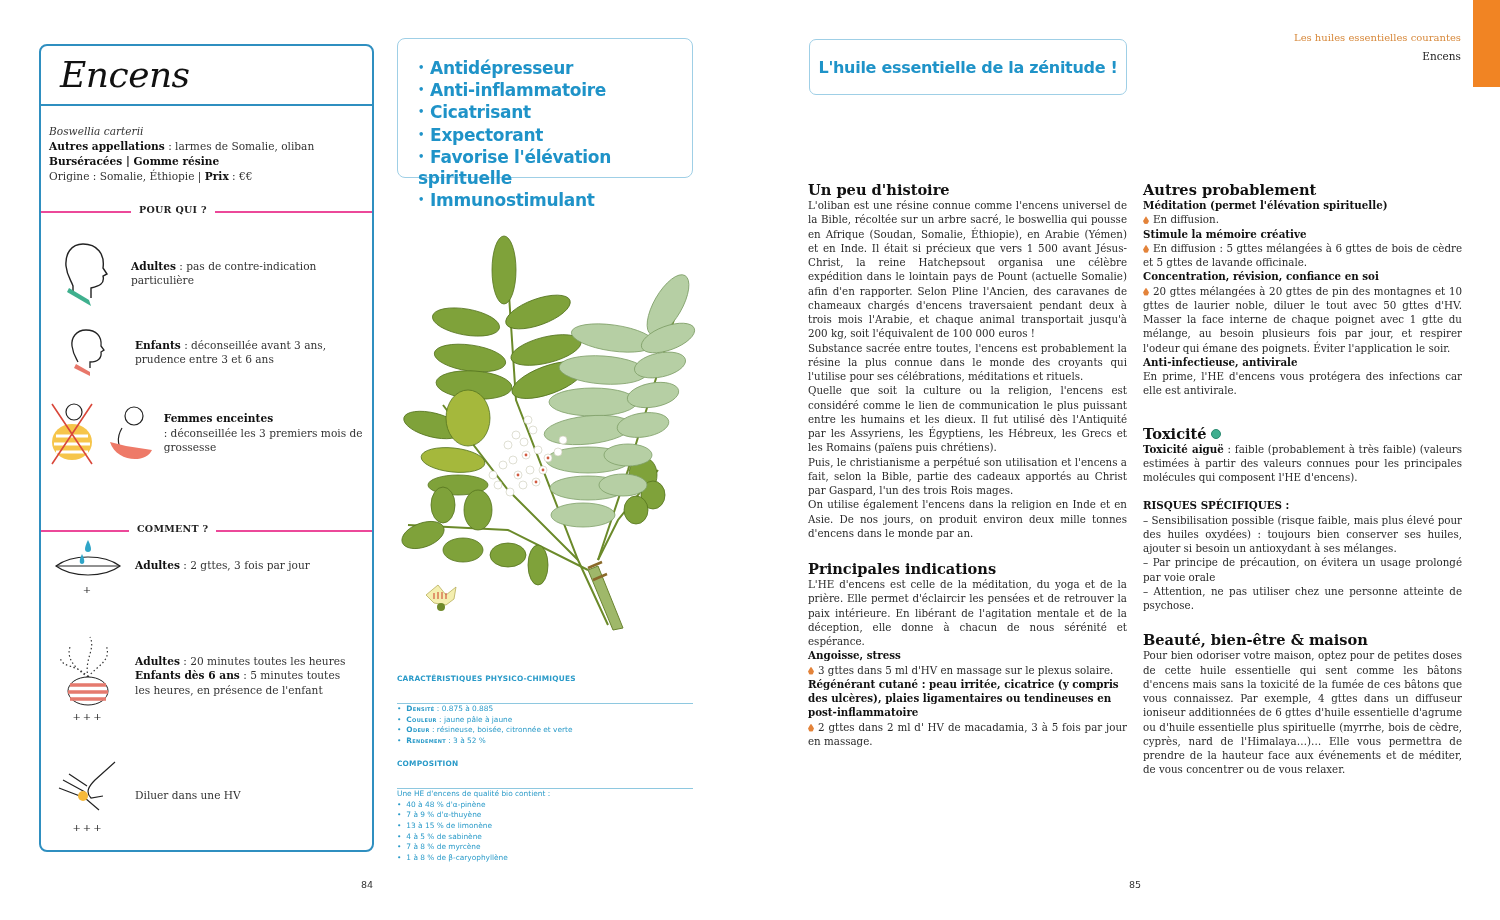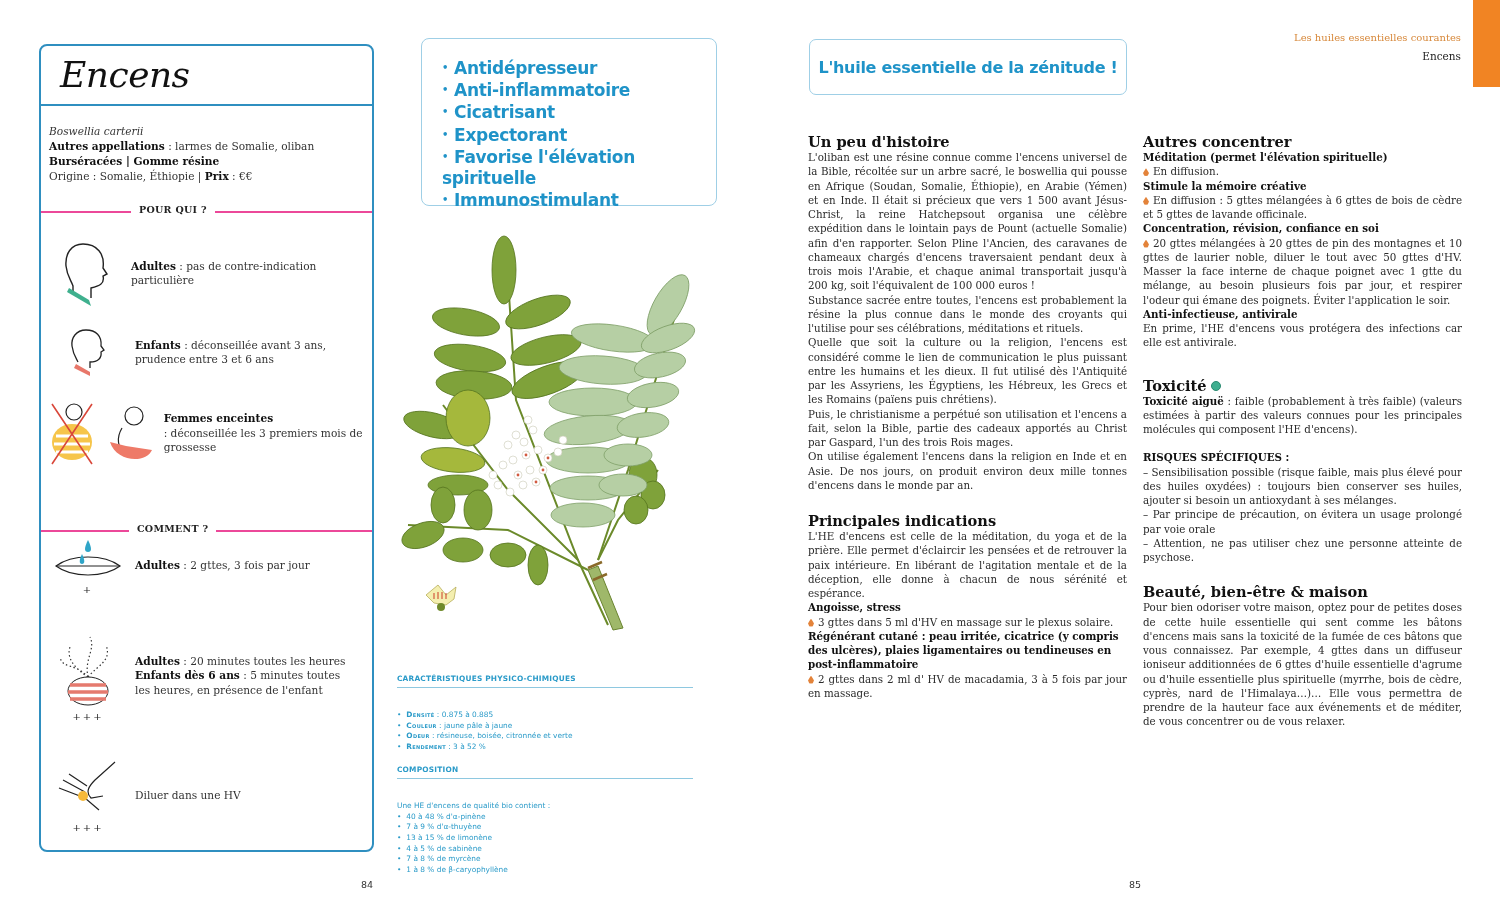--- a/index.html
+++ b/index.html
@@ -30,33 +30,33 @@
   }
 
   .row { position: absolute; left: 0; right: 0; display: flex; align-items: center; }
   .row .icon { width: 84px; display: flex; flex-direction: column; align-items: center; }
   .row .txt { font-size: 10.6px; line-height: 14.5px; color: #333; }
   .row .txt b { color: #111; }
   .plus { font-size: 10px; color: #222; letter-spacing: 2px; margin-top: 4px; }
 
   
   .props-box {
-    position: absolute; left: 397px; top: 38px; width: 296px; height: 168px;
-    border: 1.5px solid #9fcfe6; border-radius: 8px; padding: 18px 0 0 20px; margin-left: 24px;
+    position: absolute; left: 397px; top: 38px; width: 296px; height: 140px;
+    border: 1.5px solid #9fcfe6; border-radius: 8px; padding: 18px 0 0 20px;
   }
   .props-box li {
     list-style: none; font-family: "DejaVu Sans", sans-serif; font-size: 17px;
     line-height: 21.2px; color: #1f93c8; font-weight: bold; letter-spacing: -0.3px;
   }
   .props-box li::before { content: "\2022"; font-size: 10px; margin-right: 6px; vertical-align: 3px; }
 
   .plant { position: absolute; left: 398px; top: 230px; width: 305px; height: 410px; }
 
   .physchem { position: absolute; left: 397px; top: 674px; width: 296px; font-family: "DejaVu Sans", sans-serif; color: #2b9bc9; }
-  .physchem h4 { font-size: 7.4px; font-weight: bold; letter-spacing: 0.2px; padding-bottom: 4px; border-bottom: 1px solid #8ec8e0; margin-bottom: 22px; }
+  .physchem h4 { font-size: 7.4px; font-weight: bold; letter-spacing: 0.2px; padding-bottom: 20px; border-bottom: 1px solid #8ec8e0; margin-bottom: 0; }
   .physchem ul { list-style: none; }
   .physchem li { font-size: 7.4px; line-height: 10.7px; }
   .physchem li::before { content: "\2022"; margin-right: 5px; }
   .physchem li b { font-variant: small-caps; letter-spacing: 0.3px; }
   .physchem .comp-h { margin-top: 12px; }
   .physchem .intro { font-size: 7.4px; line-height: 10.7px; }
 
   .page-num { position: absolute; top: 879px; font-family: "DejaVu Sans", sans-serif; font-size: 9.5px; color: #333; }
 
   
@@ -64,21 +64,21 @@
     position: absolute; left: 809px; top: 39px; width: 318px; height: 56px;
     border: 1.5px solid #9fcfe6; border-radius: 7px;
     display: flex; align-items: center; justify-content: center;
     font-family: "DejaVu Sans", sans-serif; font-size: 16px; font-weight: bold; color: #1f93c8; letter-spacing: -0.3px;
   }
   .running-head { position: absolute; right: 39px; top: 28px; text-align: right; font-size: 10px; line-height: 19px; }
   .running-head .chap { color: #d7883a; margin-left: 21px; }
   .running-head .sub { color: #222; font-size: 10.5px; }
   .orange-tab { position: absolute; left: 1473px; top: 0; width: 27px; height: 87px; background: #f18423; }
 
-  .col { position: absolute; width: 319px; font-size: 10.3px; line-height: 14.25px; color: #2a2a2a; text-align: justify; }
+  .col { position: absolute; width: 319px; font-size: 10.3px; line-height: 14.25px; color: #2a2a2a; text-align: justify; margin-top: 48px; }
   .col h2 { font-size: 14.6px; font-weight: bold; color: #111; line-height: 17px; margin-bottom: 0; text-align: left; }
   .col p { margin: 0; }
   .col b { color: #111; }
   .drop { display: inline-block; width: 6px; height: 8px; background: #e3833a; border-radius: 50% 50% 50% 50% / 60% 60% 40% 40%; margin-right: 4px; vertical-align: -1px; clip-path: polygon(50% 0, 100% 60%, 80% 100%, 20% 100%, 0 60%); }
   .tox-dot { display: inline-block; width: 10px; height: 10px; border-radius: 50%; background: #3fae8f; border: 1.5px solid #2a8a70; vertical-align: 0px; margin-left: 4px; }
   .gap { height: 14px; }
 </style>
 </head>
 <body>
 
@@ -306,21 +306,21 @@
   <div style="height:20px;"></div>
   <h2>Principales indications</h2>
   <p>L'HE d'encens est celle de la méditation, du yoga et de la prière. Elle permet d'éclaircir les pensées et de retrouver la paix intérieure. En libérant de l'agitation mentale et de la déception, elle donne à chacun de nous sérénité et espérance.</p>
   <p><b>Angoisse, stress</b></p>
   <p><span class="drop"></span><span>3 gttes dans 5 ml d'HV en massage sur le plexus solaire.</span></p>
   <p style="text-align:left;"><b>Régénérant cutané : peau irritée, cicatrice (y compris des ulcères), plaies ligamentaires ou tendineuses en post-inflammatoire</b></p>
   <p><span class="drop"></span><span>2 gttes dans 2 ml d' HV de macadamia, 3 à 5 fois par jour en massage.</span></p>
 </div>
 
 <div class="col" style="left:1143px; top:133px;">
-  <h2>Autres concentrer</h2>
+  <h2>Autres probablement</h2>
   <p><b>Méditation (permet l'élévation spirituelle)</b></p>
   <p><span class="drop"></span><span>En diffusion.</span></p>
   <p><b>Stimule la mémoire créative</b></p>
   <p><span class="drop"></span><span>En diffusion : 5 gttes mélangées à 6 gttes de bois de cèdre et 5 gttes de lavande officinale.</span></p>
   <p><b>Concentration, révision, confiance en soi</b></p>
   <p><span class="drop"></span><span>20 gttes mélangées à 20 gttes de pin des montagnes et 10 gttes de laurier noble, diluer le tout avec 50 gttes d'HV. Masser la face interne de chaque poignet avec 1 gtte du mélange, au besoin plusieurs fois par jour, et respirer l'odeur qui émane des poignets. Éviter l'application le soir.</span></p>
   <p><b>Anti-infectieuse, antivirale</b></p>
   <p>En prime, l'HE d'encens vous protégera des infections car elle est antivirale.</p>
 
   <div style="height:27px;"></div>

